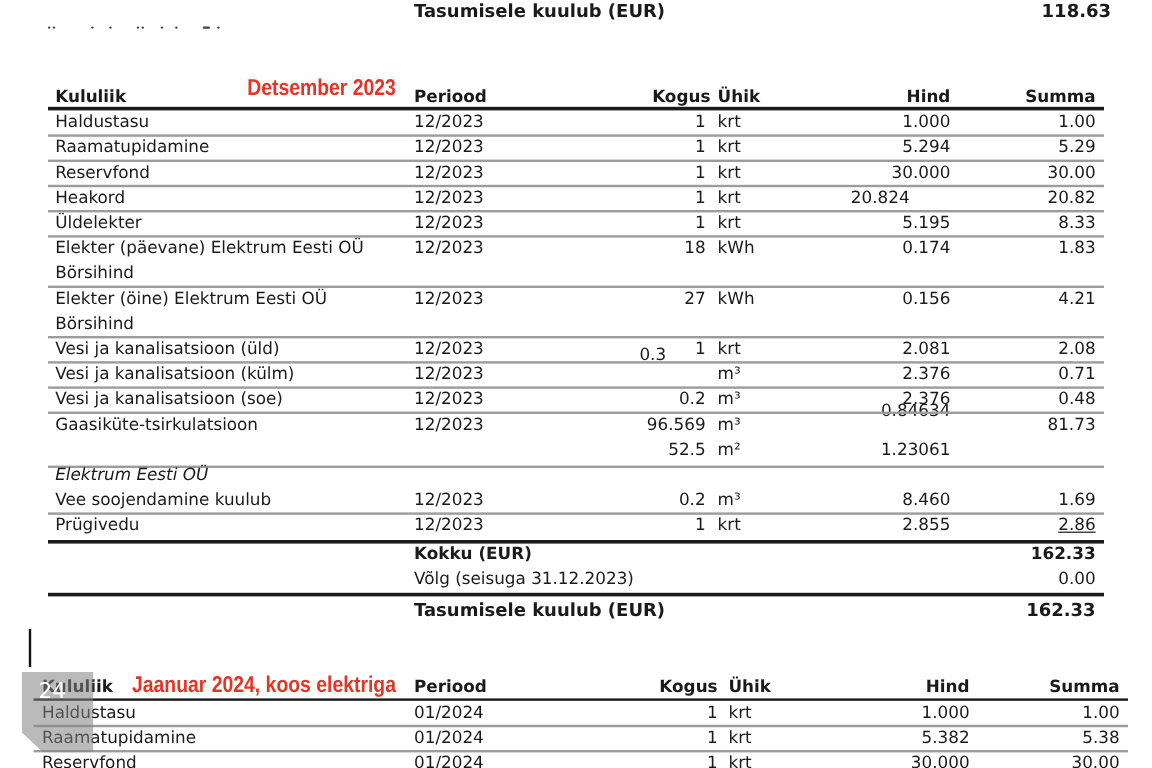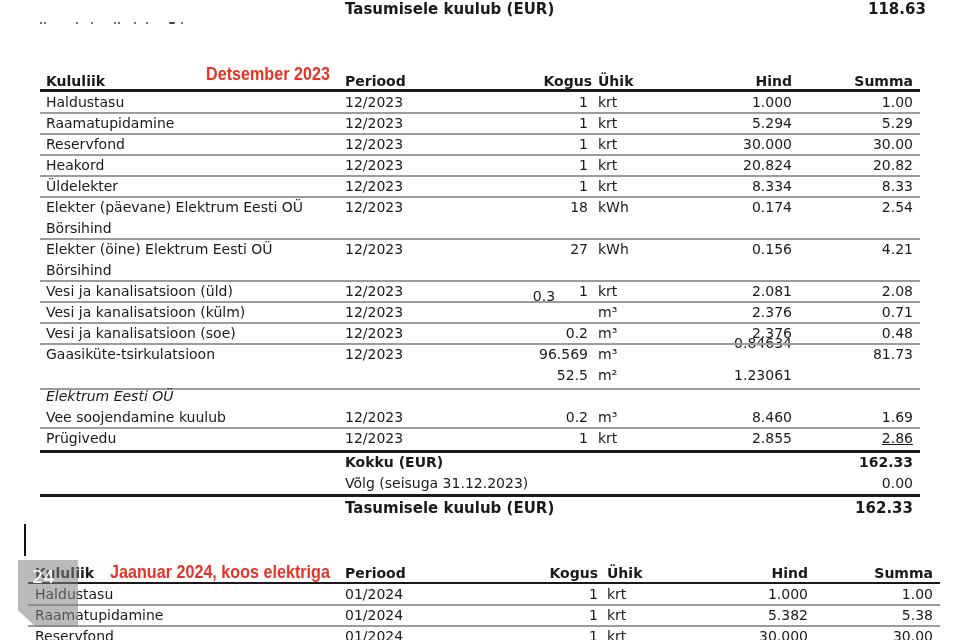--- a/index.html
+++ b/index.html
@@ -72,39 +72,39 @@
         <div class="abs cell r" style="left:500px;top:136px;width:88px;">1</div>
         <div class="abs cell" style="left:598px;top:136px;">krt</div>
         <div class="abs cell r" style="left:700px;top:136px;width:92px;">30.000</div>
         <div class="abs cell r" style="left:820px;top:136px;width:93px;">30.00</div>
       </div>
       <div class="" style="position:absolute;left:0;top:0;">
         <div class="abs cell" style="left:46px;top:157px;">Heakord</div>
         <div class="abs cell" style="left:345px;top:157px;">12/2023</div>
         <div class="abs cell r" style="left:500px;top:157px;width:88px;">1</div>
         <div class="abs cell" style="left:598px;top:157px;">krt</div>
-        <div class="abs cell r" style="left:700px;top:157px;width:92px;">20.824</div>
+        <div class="abs cell r" style="left:666px;top:157px;width:92px;">20.824</div>
         <div class="abs cell r" style="left:820px;top:157px;width:93px;">20.82</div>
       </div>
       <div class="" style="position:absolute;left:0;top:0;">
         <div class="abs cell" style="left:46px;top:178px;">Üldelekter</div>
         <div class="abs cell" style="left:345px;top:178px;">12/2023</div>
         <div class="abs cell r" style="left:500px;top:178px;width:88px;">1</div>
         <div class="abs cell" style="left:598px;top:178px;">krt</div>
-        <div class="abs cell r" style="left:700px;top:178px;width:92px;">8.334</div>
+        <div class="abs cell r" style="left:700px;top:178px;width:92px;">5.195</div>
         <div class="abs cell r" style="left:820px;top:178px;width:93px;">8.33</div>
       </div>
       <div class="" style="position:absolute;left:0;top:0;">
         <div class="abs cell" style="left:46px;top:199px;">Elekter (päevane) Elektrum Eesti OÜ</div>
         <div class="abs cell" style="left:46px;top:220px;">Börsihind</div>
         <div class="abs cell" style="left:345px;top:199px;">12/2023</div>
         <div class="abs cell r" style="left:500px;top:199px;width:88px;">18</div>
         <div class="abs cell" style="left:598px;top:199px;">kWh</div>
         <div class="abs cell r" style="left:700px;top:199px;width:92px;">0.174</div>
-        <div class="abs cell r" style="left:820px;top:199px;width:93px;">2.54</div>
+        <div class="abs cell r" style="left:820px;top:199px;width:93px;">1.83</div>
       </div>
       <div class="" style="position:absolute;left:0;top:0;">
         <div class="abs cell" style="left:46px;top:241px;">Elekter (öine) Elektrum Eesti OÜ</div>
         <div class="abs cell" style="left:46px;top:262px;">Börsihind</div>
         <div class="abs cell" style="left:345px;top:241px;">12/2023</div>
         <div class="abs cell r" style="left:500px;top:241px;width:88px;">27</div>
         <div class="abs cell" style="left:598px;top:241px;">kWh</div>
         <div class="abs cell r" style="left:700px;top:241px;width:92px;">0.156</div>
         <div class="abs cell r" style="left:820px;top:241px;width:93px;">4.21</div>
       </div>

